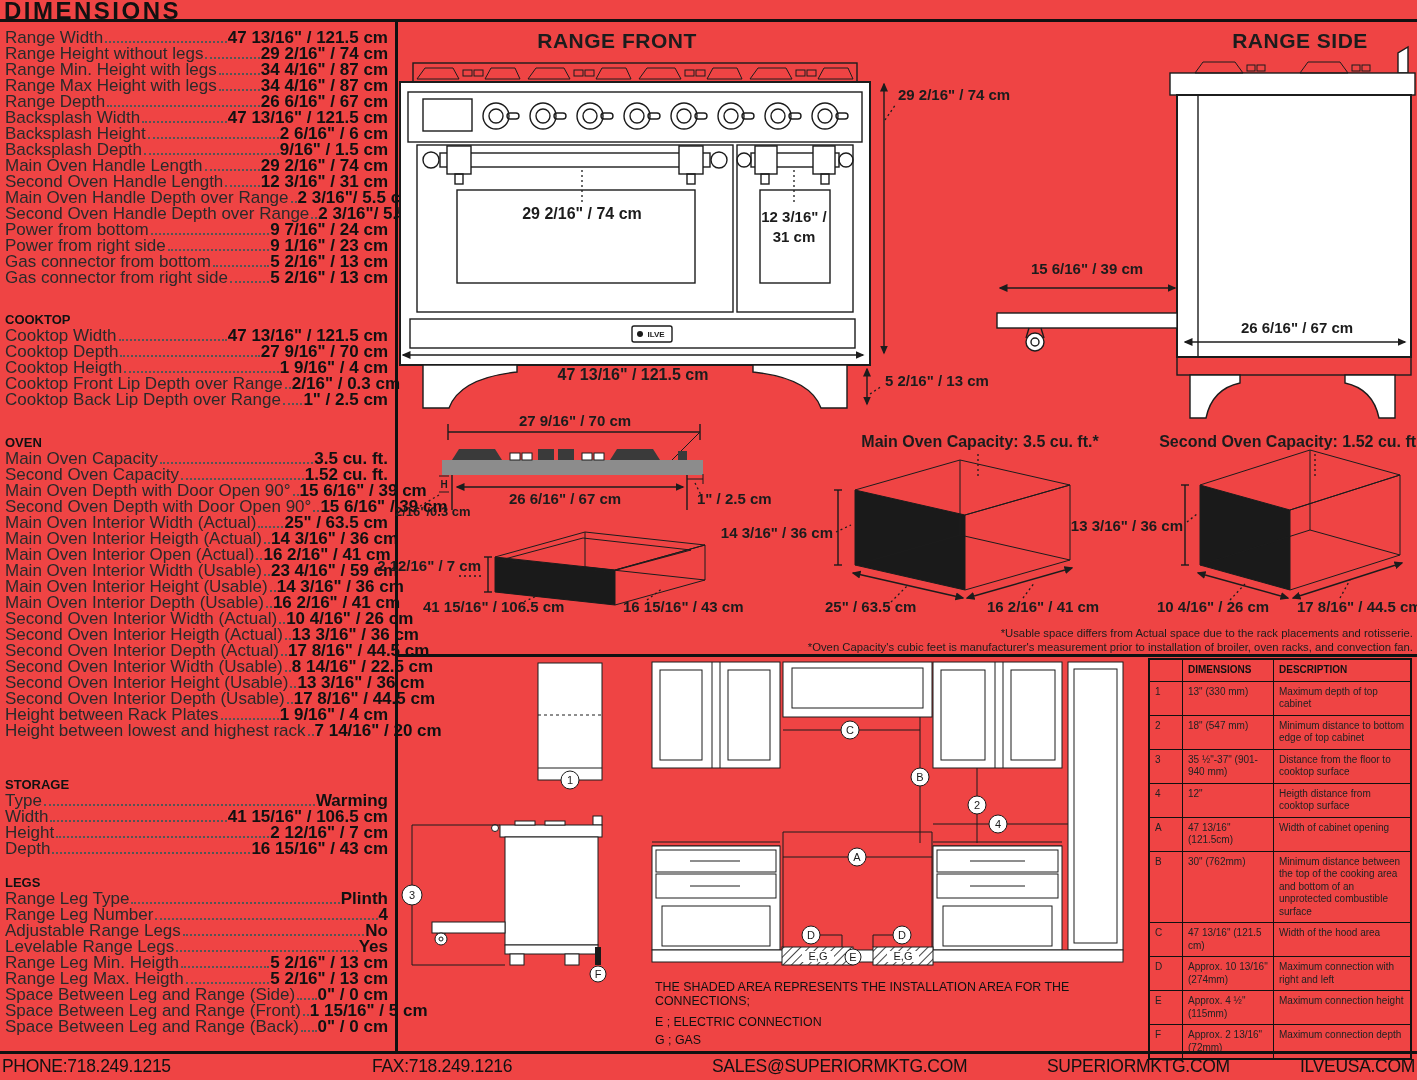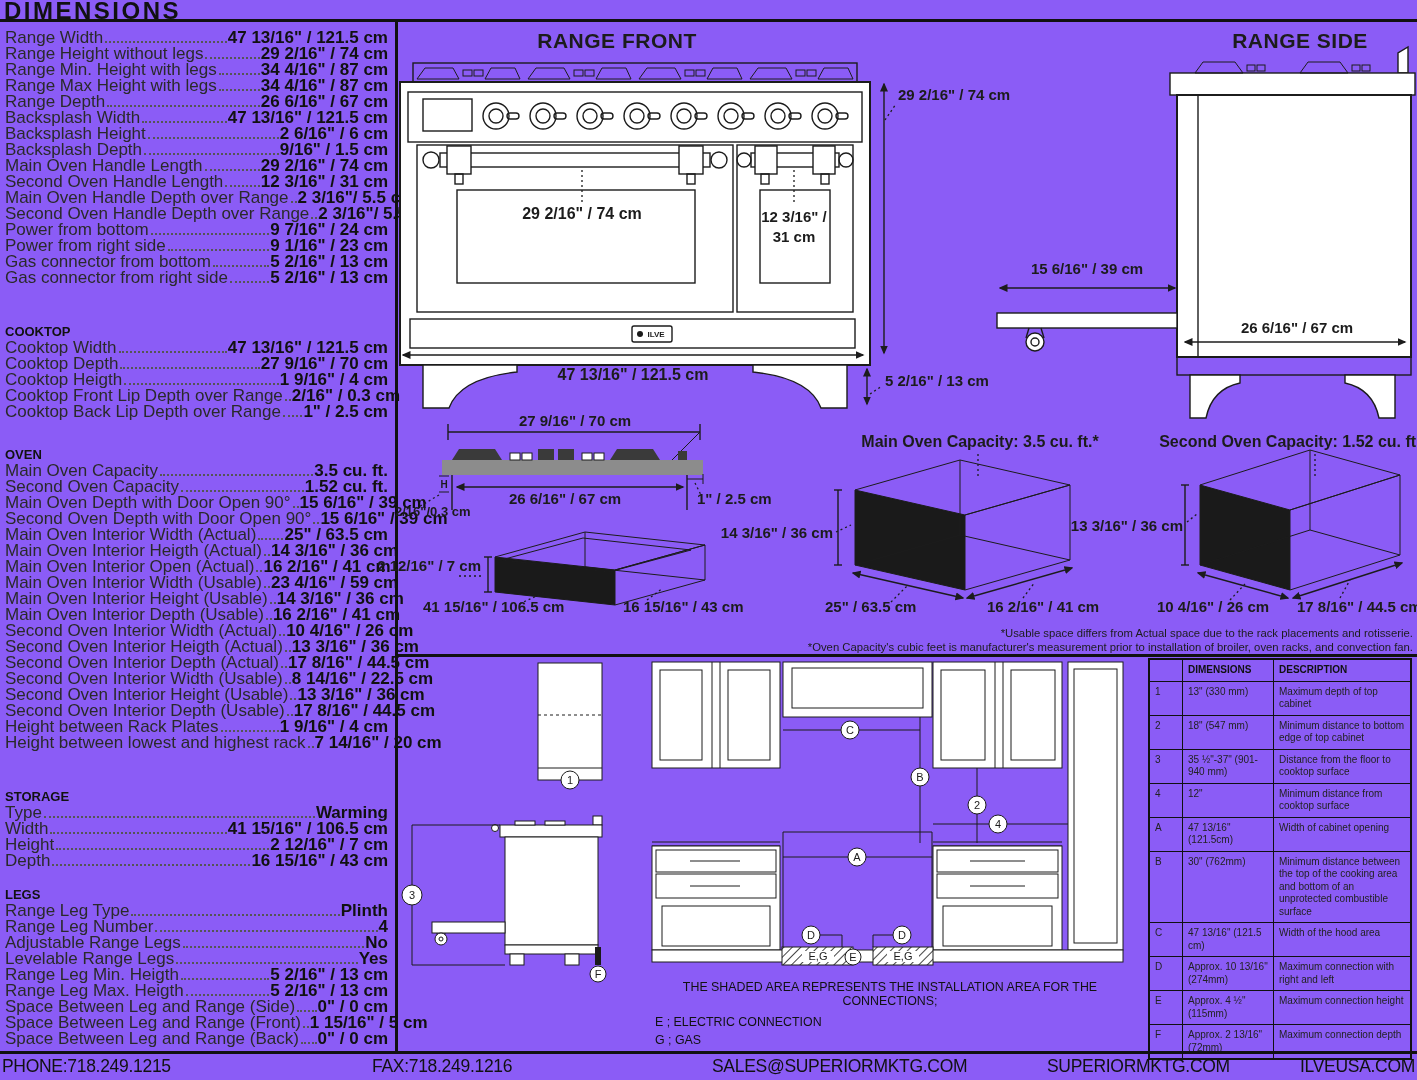--- a/index.html
+++ b/index.html
@@ -1,28 +1,28 @@
 <!DOCTYPE html>
 <html><head>
 <meta charset="utf-8">
 <style>
   html,body{margin:0;padding:0;background:#fff;}
-  #sheet{position:relative;width:1417px;height:1080px;background:#8b5cf6;overflow:hidden;
+  #sheet{position:relative;width:1417px;height:1080px;background:#ef4444;overflow:hidden;
          font-family:"Liberation Sans",sans-serif;color:#1c1c1c;}
   
   .rule-top{position:absolute;left:0;top:19px;right:0;height:3px;background:#111;}
   .div-v{position:absolute;left:395px;top:22px;width:2.5px;height:1030px;background:#111;}
   .div-h{position:absolute;left:397px;top:654px;right:0;height:2.5px;background:#111;}
   .rule-footer{position:absolute;left:0;top:1051px;right:0;height:3px;background:#111;}
   
   .page-title{position:absolute;left:4px;top:-3px;font-size:24px;font-weight:bold;letter-spacing:2.5px;color:#111;}
   
   .left-col{position:absolute;left:5px;top:30px;width:383px;}
   .spec-heading{font-size:13px;font-weight:bold;line-height:16px;color:#111;}
-  .m-cook{margin-top:38px}.m-oven{margin-top:27px}.m-stor{margin-top:38px}.m-legs{margin-top:18px}
+  .m-cook{margin-top:26px}.m-oven{margin-top:27px}.m-stor{margin-top:38px}.m-legs{margin-top:18px}
   .spec-row{display:flex;align-items:baseline;font-size:17px;line-height:15.1px;color:#2a2a2a;}
   .spec-label{white-space:nowrap;}
   .leader{flex:1;min-width:6px;border-bottom:2px dotted #555;margin:0 1px 3px 2px;}
   .spec-value{white-space:nowrap;font-weight:bold;color:#111;}
   
   svg{position:absolute;overflow:visible;}
   svg text{font-family:"Liberation Sans",sans-serif;fill:#1c1c1c;}
   .ln{stroke:#1c1c1c;stroke-width:1.4;fill:none;}
   .ln2{stroke:#1c1c1c;stroke-width:2;fill:none;}
   .lnt{stroke:#1c1c1c;stroke-width:1;fill:none;}
@@ -37,21 +37,21 @@
   .t-title{font-size:21px;font-weight:bold;letter-spacing:.5px;}
   .t-cap{font-size:16px;font-weight:bold;}
   .t-note{font-size:11.3px;}
   .t-call{font-size:11px;}
   .t-badge{font-size:8px;font-weight:bold;}
   .t-h{font-size:10px;font-weight:bold;}
   .mid{text-anchor:middle;}
   .end{text-anchor:end;}
   
   .install-notes{position:absolute;left:655px;top:980px;width:470px;font-size:12.4px;color:#111;}
-  .install-notes .n1{margin-bottom:7px;text-align:center;}
+  .install-notes .n1{margin-bottom:7px;}
   .install-notes .n2{margin-bottom:4px;}
   
   .inst-table{position:absolute;left:1148px;top:658px;width:264px;border-collapse:collapse;
               font-size:10px;line-height:1.25;color:#222;}
   .inst-table th,.inst-table td{border:1.3px solid #111;padding:4px 5px;text-align:left;vertical-align:top;}
   .inst-table{border:2px solid #111;}
   .inst-table th{font-weight:bold;color:#111;}
   .col-id{width:22px;}
   .col-dim{width:80px;}
   
@@ -847,21 +847,21 @@
 
         <tr>
           <td>3</td>
           <td>35 ½"-37" (901-940 mm)</td>
           <td>Distance from the floor to cooktop surface</td>
         </tr>
 
         <tr>
           <td>4</td>
           <td>12"</td>
-          <td>Minimum distance from cooktop surface</td>
+          <td>Heigth distance from cooktop surface</td>
         </tr>
 
         <tr>
           <td>A</td>
           <td>47 13/16" (121.5cm)</td>
           <td>Width of cabinet opening</td>
         </tr>
 
         <tr>
           <td>B</td>

